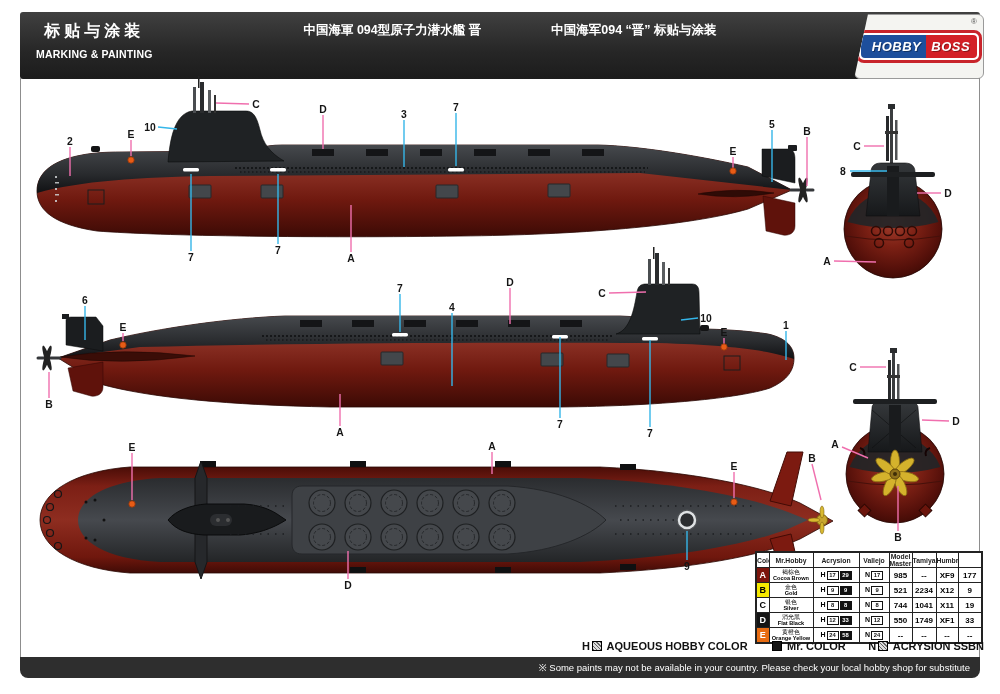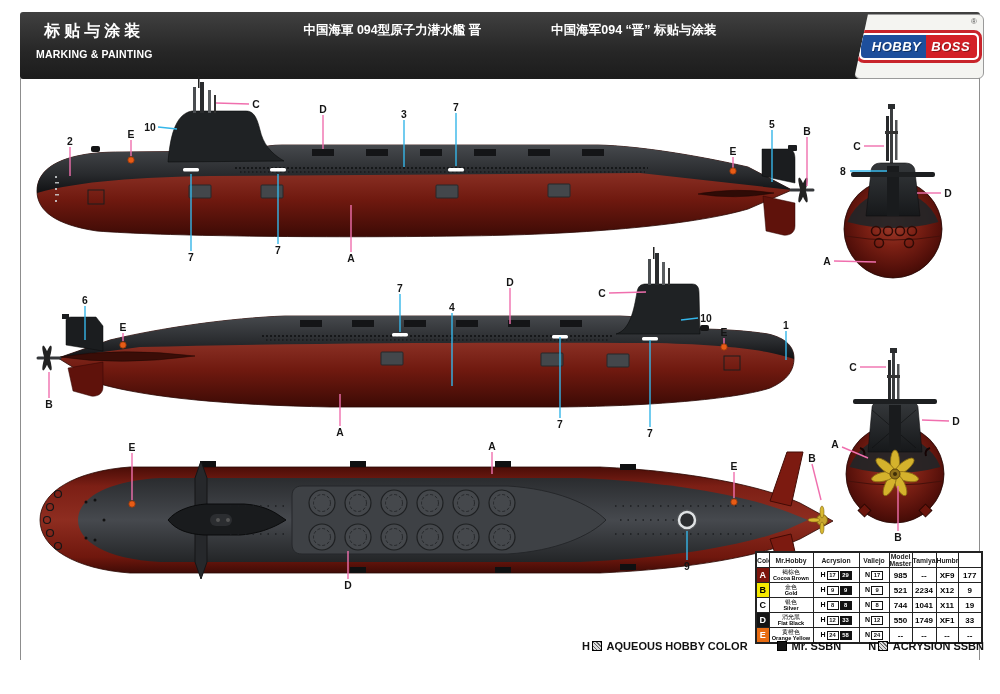--- a/index.html
+++ b/index.html
@@ -522,18 +522,21 @@
             <td class="v">--</td>
             <td class="v">--</td>
             <td class="v">--</td>
           </tr>
         </tbody>
     </table>
   </div>
 
   <div id="legend">
       <span class="lg-item"><b>H</b><span class="lgbox"></span><b> AQUEOUS HOBBY COLOR</b></span>
-      <span class="lg-item"><b></b><span class="lgbox solid"></span><b> Mr. SSBN</b></span>
+      <span class="lg-item"><b></b><span class="lgbox solid"></span><b> Mr. COLOR</b></span>
       <span class="lg-item"><b>N</b><span class="lgbox"></span><b> ACRYSION SSBN</b></span>
     </div>
 
+  <div id="footer-bar">
+    <span>※ Some paints may not be available in your country. Please check your local hobby shop for substitute</span>
+  </div>
 
 </div>
 
 </body></html>

